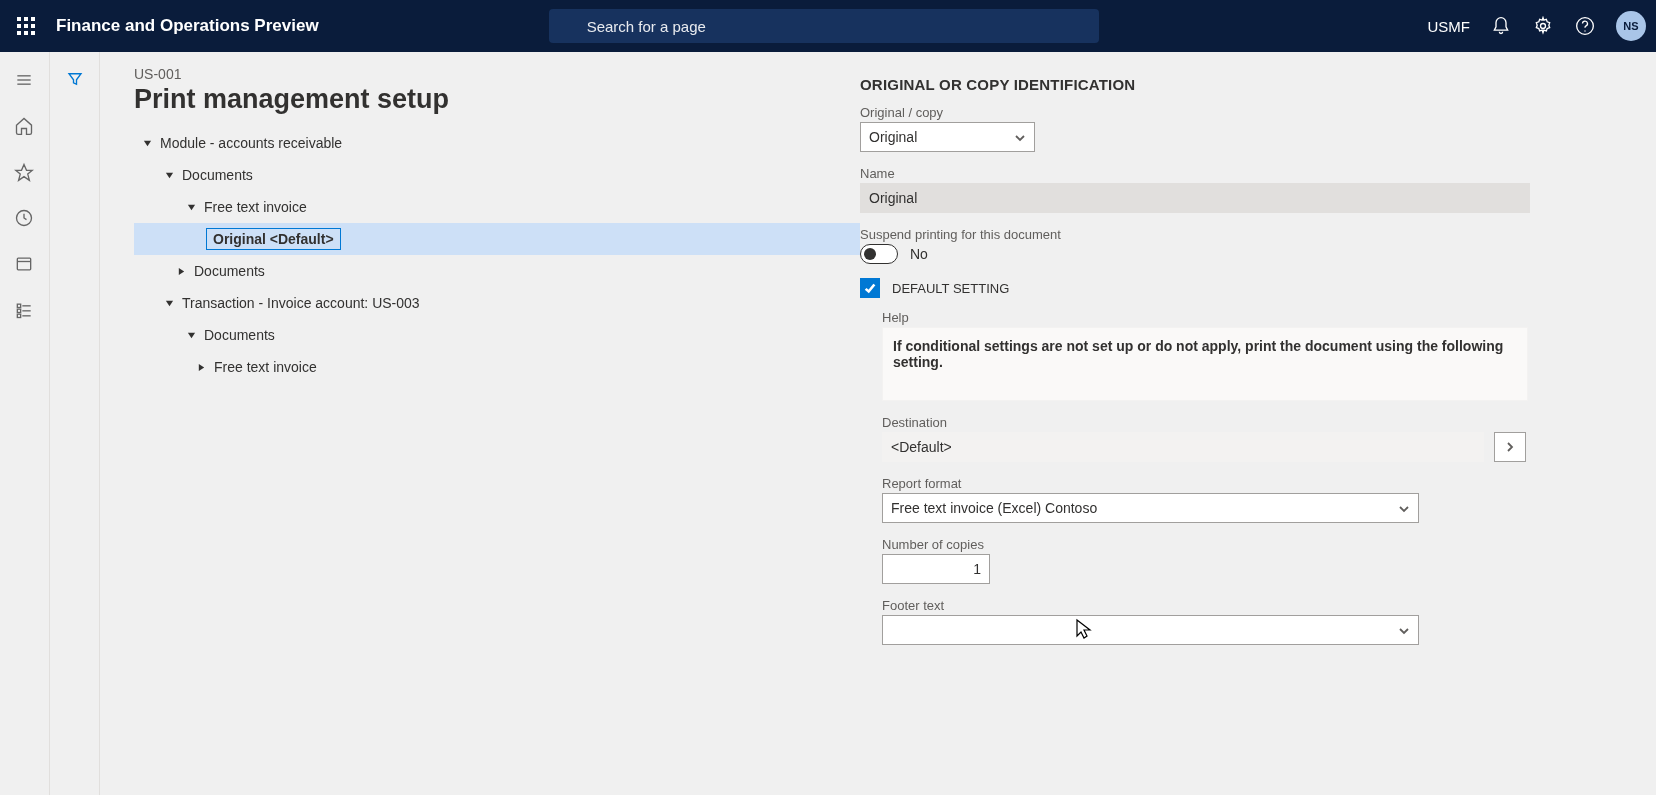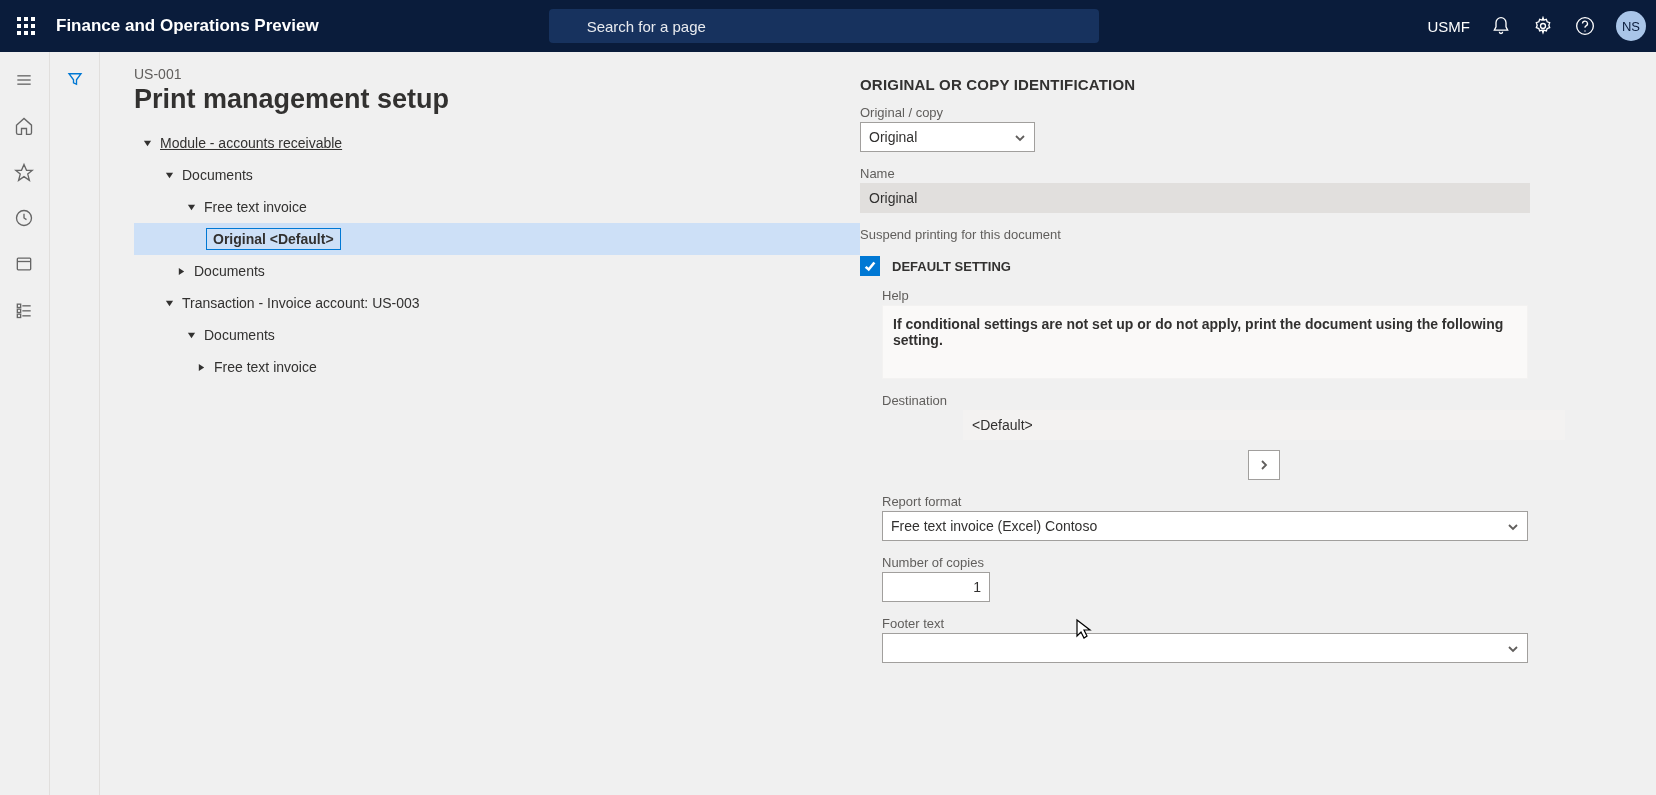--- a/index.html
+++ b/index.html
@@ -105,22 +105,22 @@
     fill: none;
     stroke: #fff;
     stroke-width: 1.6;
   }
   .avatar {
     width: 30px;
     height: 30px;
     border-radius: 50%;
     background: #a9c5e8;
     color: #0a1c3b;
-    font-size: 13px;
-    font-weight: 400;
+    font-size: 11px;
+    font-weight: 700;
     display: flex;
     align-items: center;
     justify-content: center;
     cursor: pointer;
   }
 
   
   .body {
     display: flex;
     height: calc(100vh - 52px);
@@ -215,21 +215,21 @@
   }
   .tree .node.selected-row {
     background: linear-gradient(to right, #cde0f7, #cde0f7);
   }
   .tree .node.selected-row .label-box {
     border: 1px solid #0078d4;
     padding: 2px 6px;
     background: #cde0f7;
   }
 
-  .indent-0 { padding-left: 6px; text-decoration: underline; }
+  .indent-0 { padding-left: 6px; }
   .indent-1 { padding-left: 28px; }
   .indent-2 { padding-left: 50px; }
   .indent-3 { padding-left: 72px; font-weight: bold; }
   .indent-4 { padding-left: 50px; }
 
   .form-area {
     flex: 1;
     padding: 24px 10px 10px 0;
     background: #f0f0f0;
     overflow-y: auto;
@@ -254,21 +254,21 @@
     align-items: center;
     justify-content: space-between;
     border: 1px solid #a19f9d;
     background: #fff;
     height: 30px;
     padding: 0 8px;
     width: 175px;
     cursor: pointer;
   }
   .select.full {
-    width: 646px;
+    width: 537px;
     max-width: 100%;
   }
   .select .chev {
     width: 12px;
     height: 12px;
   }
   .select .chev svg {
     width: 12px;
     height: 12px;
     fill: none;
@@ -321,21 +321,21 @@
   }
   .checkbox svg {
     width: 14px;
     height: 14px;
     stroke: #fff;
     fill: none;
     stroke-width: 3;
   }
   .checkbox-label {
     font-size: 13px;
-    font-weight: 700;
+    font-weight: 400;
     margin-left: 12px;
   }
   .checkbox-row {
     display: flex;
     align-items: center;
     margin-bottom: 12px;
   }
   .indent-block {
     margin-left: 22px;
   }
@@ -347,21 +347,20 @@
     color: #323130;
     width: 646px;
     max-width: 100%;
     min-height: 74px;
     font-weight: bold;
   }
   .dest-row {
     display: flex;
     gap: 10px;
     align-items: center;
-    flex-direction: column;
   }
   .dest-input {
     background: #f3f2f1;
     border: 1px solid #f3f2f1;
     height: 30px;
     padding: 0 8px;
     display: flex;
     align-items: center;
     width: 602px;
     max-width: 100%;
@@ -588,20 +587,24 @@
 
       <div class="field">
         <div class="field-label">Name</div>
         <div class="text-input-ro">
           <span>Original</span>
         </div>
       </div>
 
       <div class="field">
         <div class="field-label">Suspend printing for this document</div>
+        <div class="toggle-row">
+          <div class="toggle"></div>
+          <span>No</span>
+        </div>
       </div>
 
       <div class="checkbox-row">
         <div class="checkbox">
           <svg viewBox="0 0 16 16">
               <polyline points="3,9 6.5,12 13,4"></polyline>
             </svg>
         </div>
         <span class="checkbox-label">DEFAULT SETTING</span>
       </div>

